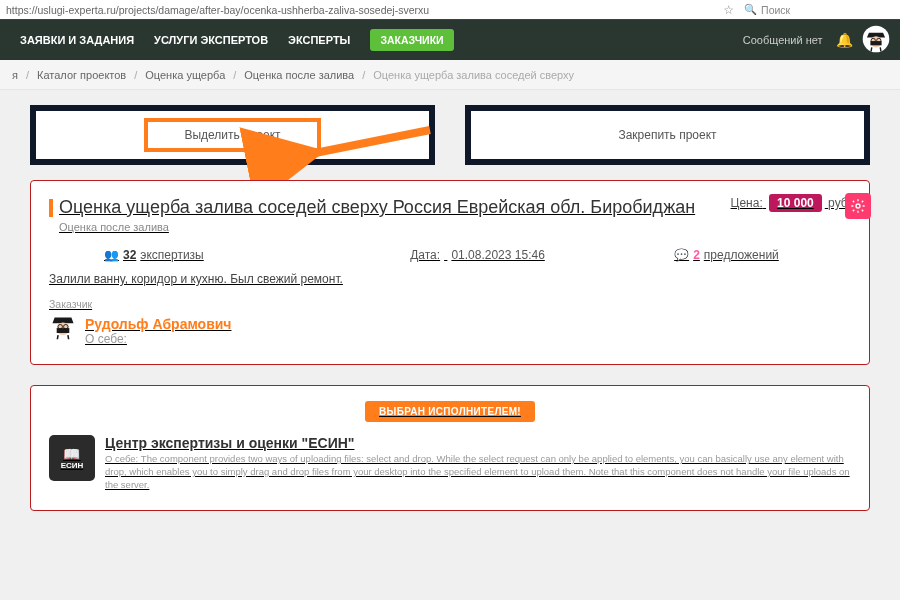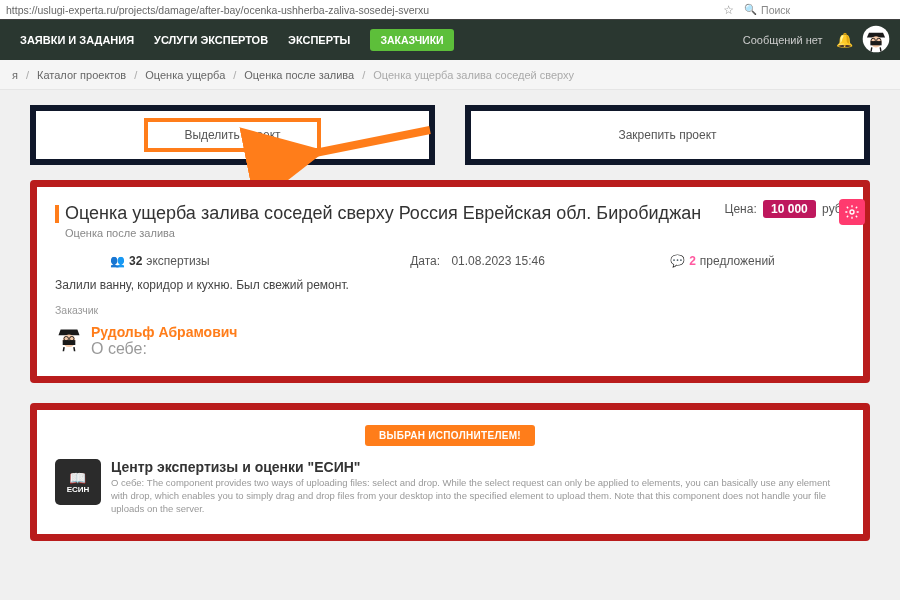--- a/index.html
+++ b/index.html
@@ -22,43 +22,43 @@
 .breadcrumb span { cursor:pointer; }
 .breadcrumb .sep { margin:0 8px; color:#aaa; }
 .breadcrumb .active { color:#aaa; cursor:default; }
 
 .page { padding:15px 30px 0; }
 
 .action-row { display:flex; gap:30px; margin-bottom:15px; }
 .action-box { flex:1; background:#fff; border:6px solid #0f172a; height:60px; display:flex; align-items:center; justify-content:center; font-size:12px; color:#555; }
 .highlight-btn { border:4px solid #ff7d1a; padding:6px 36px; font-size:12px; color:#555; }
 
-.panel { background:#fff; border:7px solid #b91c1c; border-radius:4px; padding:15px 18px 18px; position:relative; margin-bottom:20px;}
+.panel { background:#fff; border:1px solid #b91c1c; border-radius:4px; padding:15px 18px 18px; position:relative; margin-bottom:20px;text-decoration:underline;}
 .title-row{ display:flex; align-items:flex-start; }
 .title-row .mark{ width:4px; height:18px; background:#ff7d1a; margin-right:6px; margin-top:3px;}
 .title-row h1{ font-size:18px; font-weight:400; color:#333; flex:1; line-height:1.3;}
 .price{ text-align:right; font-size:12px; color:#555;}
 .price .amt{ background:#be185d; color:#fff; padding:2px 8px; border-radius:3px; font-weight:bold; margin:0 3px;}
 .gear{ position:absolute; top:12px; right:-2px; width:26px;height:26px;background:#ff3a6e;border-radius:4px;display:flex;align-items:center;justify-content:center;color:#fff;}
 .sub{ font-size:11px; color:#888; margin-top:2px; margin-left:10px;}
 
 .stats{ display:flex; margin:15px 0 10px; font-size:12px; color:#555;}
 .stats .col{ flex:1; display:flex; align-items:center; justify-content:center; gap:4px;}
 .stats .col.left{ justify-content:flex-start; padding-left:55px;}
 .stats b{color:#333;}
 .ic-views{color:#ff7d1a;}
 .ic-offers{color:#ff5aa0;}
 
 .desc{ font-size:12px; color:#444; margin-bottom:12px;}
-.label-small{ font-size:10.5px; color:#999; margin-bottom:8px;}
+.label-small{ font-size:10.5px; color:#999; margin-bottom:2px;}
 
 .customer{ display:flex; gap:2px; align-items:flex-end;}
 .cust-av { width:34px;height:34px; }
 .cust-name{ color:#ff7d1a; font-weight:bold; font-size:14px;}
-.cust-about-lbl{ font-size:16px;color:#999;}
+.cust-about-lbl{ font-size:12px;color:#999;}
 
 .selected-badge{ text-align:center; margin-bottom:16px;}
 .selected-badge span{ background:#ff7d1a; color:#fff; font-size:10px; font-weight:bold; padding:5px 14px; border-radius:3px; letter-spacing:.3px;}
 
 .exec{ display:flex; gap:10px; align-items:flex-start;}
 .esin{ width:46px;height:46px;background:#2b2b2b;border-radius:5px;display:flex;flex-direction:column;align-items:center;justify-content:center;color:#fff;font-size:8px;font-weight:bold;}
 .esin .book{font-size:14px;line-height:1;}
 .exec h3{font-size:14px;color:#333;margin-bottom:2px;}
 .exec p{font-size:9.5px;color:#999;line-height:1.35;}
 

